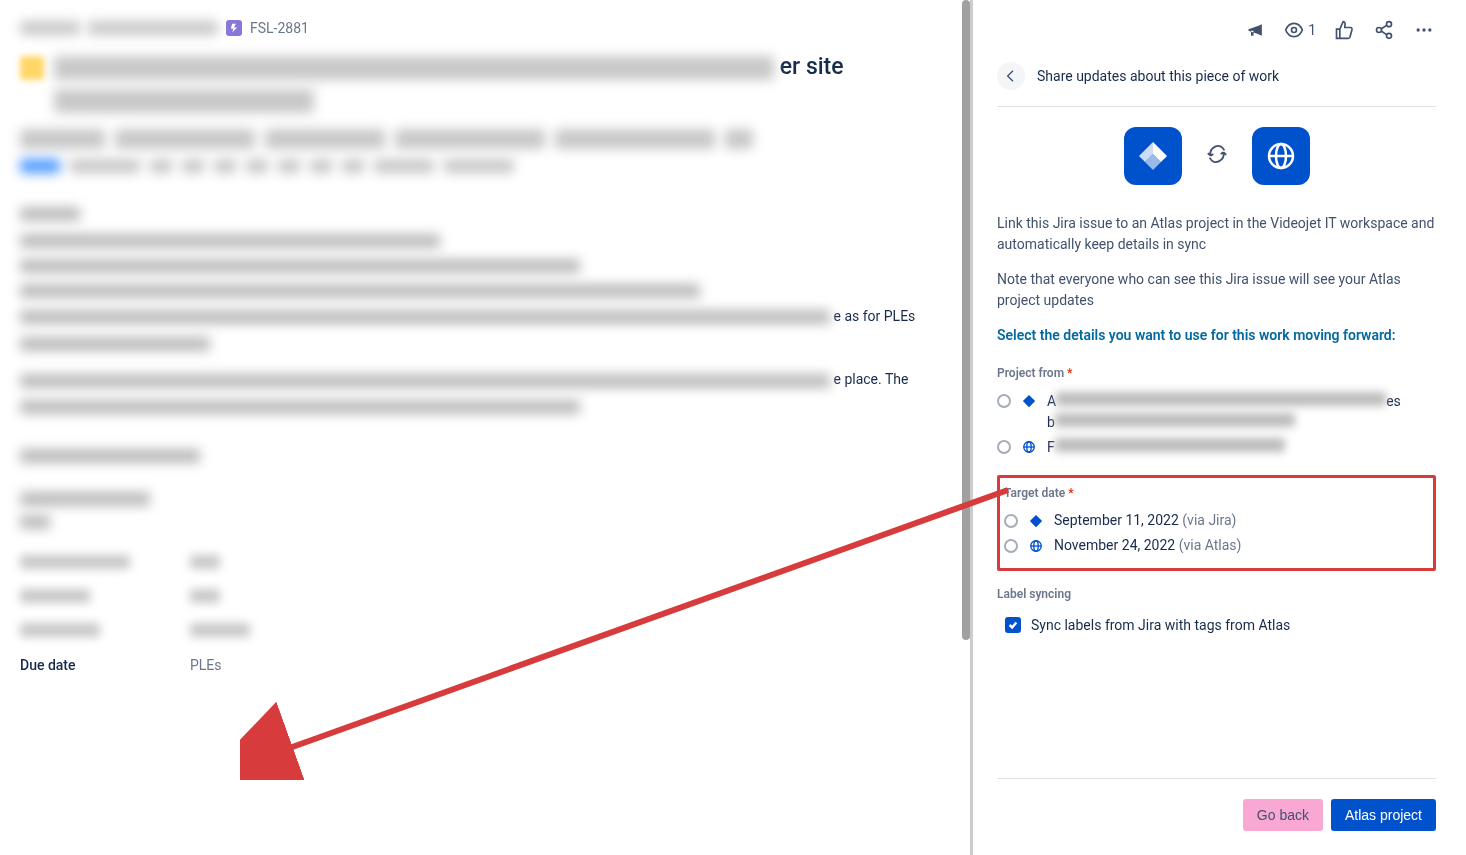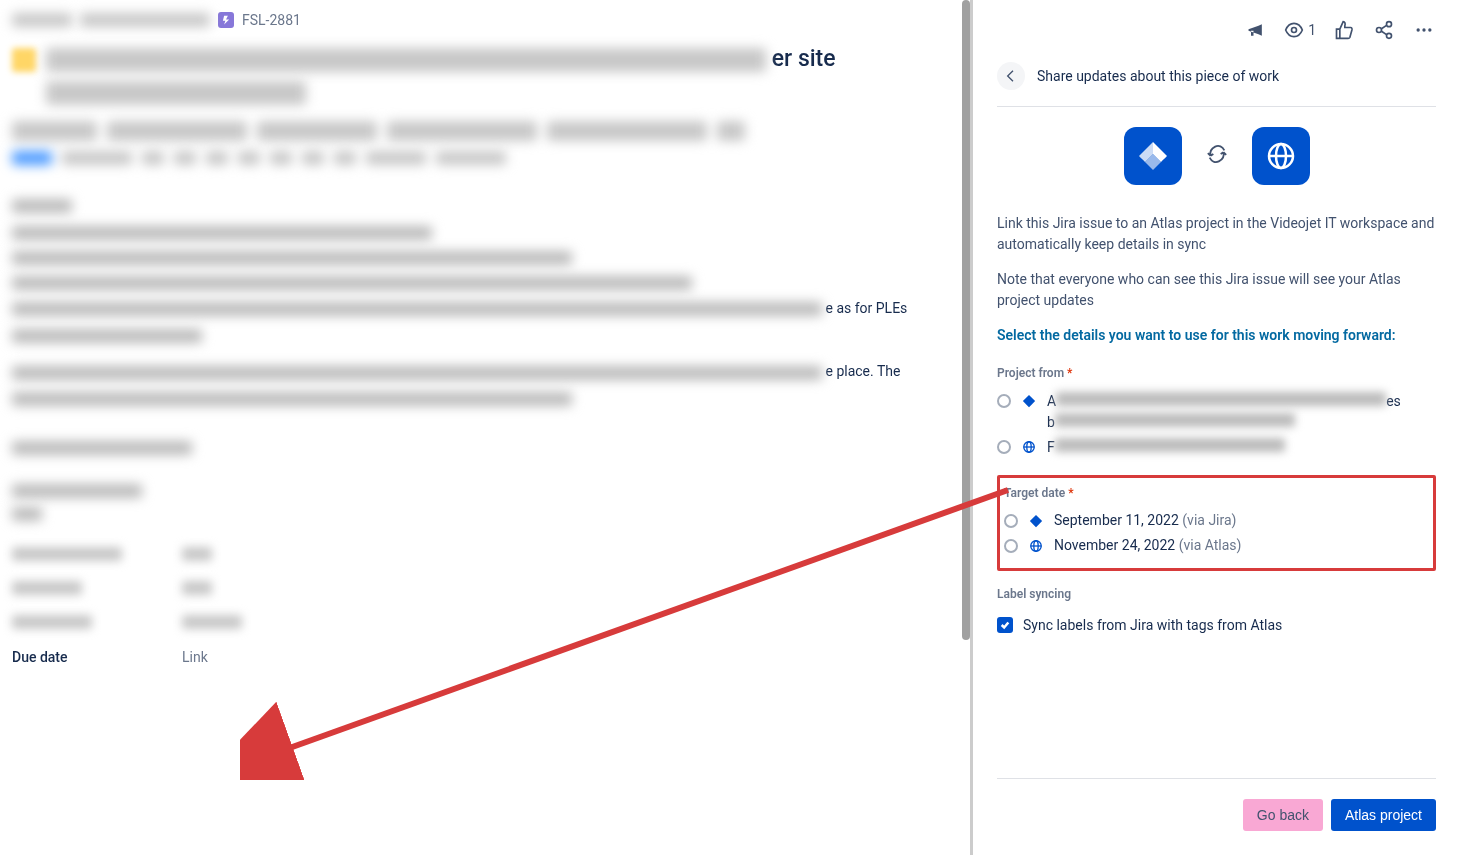--- a/index.html
+++ b/index.html
@@ -7,21 +7,21 @@
       font-family: -apple-system, BlinkMacSystemFont, "Segoe UI", Roboto, sans-serif;
       background: #fff;
       display: flex;
       width: 1466px;
       height: 855px;
       overflow: hidden;
       color: #172B4D;
     }
     .left-pane {
       width: 970px;
-      padding: 12px;
+      padding: 20px;
       position: relative;
     }
     .right-pane {
       width: 496px;
       border-left: 3px solid #ccc;
       padding: 0 30px 0 24px;
       display: flex;
       flex-direction: column;
     }
     .scrollbar {
@@ -192,20 +192,21 @@
       margin-bottom: 16px;
     }
 
     .checkbox-row {
       display: flex;
       align-items: center;
       gap: 10px;
       font-size: 14px;
       color: #172B4D;
       margin-top: 8px;
+      margin-left: 8px;
     }
     .checkbox {
       width: 16px;
       height: 16px;
       background: #0052CC;
       border-radius: 3px;
       display: flex;
       align-items: center;
       justify-content: center;
     }
@@ -326,21 +327,21 @@
     <div class="field-label">
         <div class="blur-block bb-sm" style="width:80px;"></div>
       </div>
     <div class="field-value">
         <div class="blur-block bb-sm" style="width:60px;"></div>
       </div>
   </div>
 
   <div class="field-row">
     <div class="field-label">Due date</div>
-    <div class="field-value">Link</div>
+    <div class="field-value">PLEs</div>
   </div>
 
   <svg class="arrow-annotation" style="left:240px; top:470px;" width="780" height="310">
     <defs>
       <marker id="ah" markerWidth="16" markerHeight="16" refX="4" refY="8" orient="auto">
         <path d="M0,0 L16,8 L0,16 Z" fill="#D73B3B"></path>
       </marker>
     </defs>
     <line x1="768" y1="20" x2="30" y2="285" stroke="#D73B3B" stroke-width="6" marker-end="url(#ah)"></line>
   </svg>

